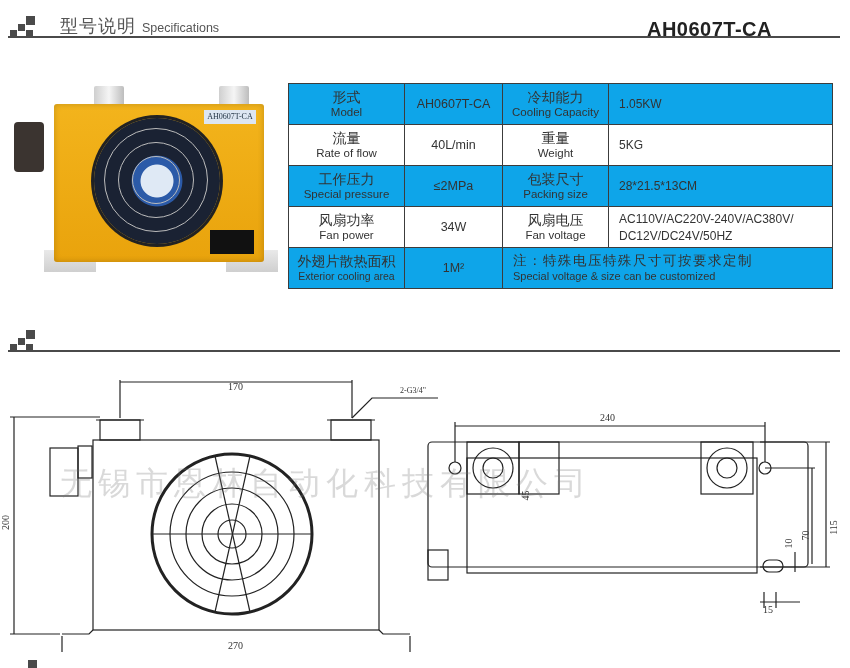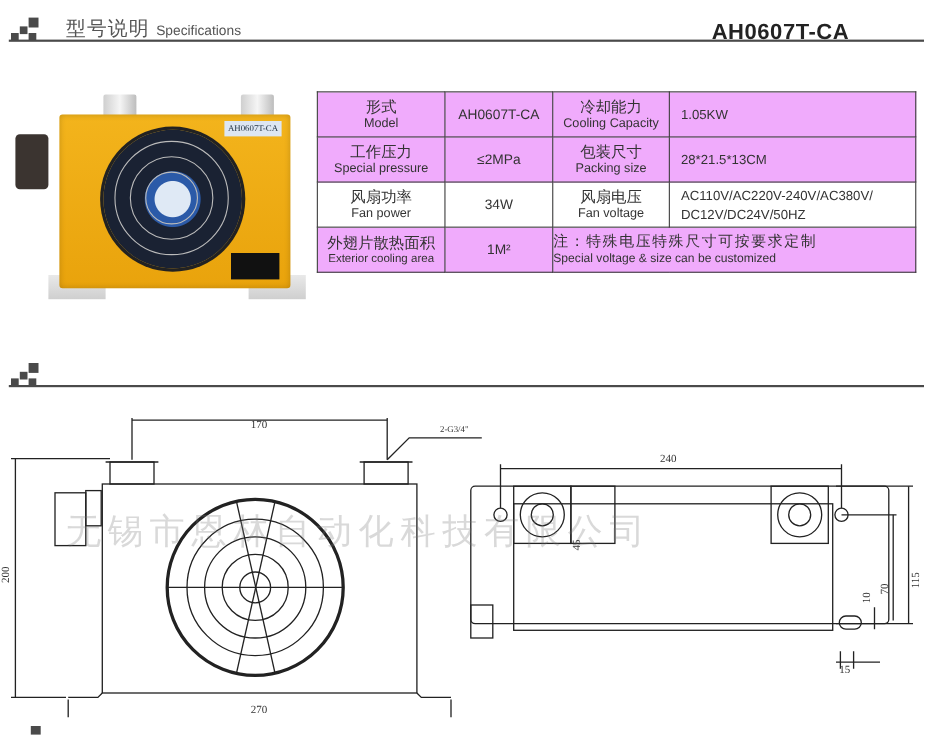--- a/index.html
+++ b/index.html
@@ -19,26 +19,26 @@
   .feet{position:absolute;top:170px;height:22px;width:52px;background:linear-gradient(180deg,#e9e9e9,#cfcfcf);}
   .plug{position:absolute;left:0;top:42px;width:30px;height:50px;background:#3b3430;border-radius:4px;}
   .fan{position:absolute;left:40px;top:14px;width:126px;height:126px;border-radius:50%;background:radial-gradient(circle,#dfe9f5 0 18%,#2b5aa8 19% 28%,#1a2233 29% 100%);box-shadow:0 0 0 3px #222;}
   .fan-ring{position:absolute;border:1.5px solid #bbb;border-radius:50%;}
   .label-tag{position:absolute;right:8px;top:6px;width:52px;height:14px;background:#dde6f2;color:#234;font-size:8px;font-family:"Liberation Serif",serif;text-align:center;line-height:14px;}
   .sticker{position:absolute;right:10px;bottom:8px;width:44px;height:24px;background:#111;}
 
   
   .spec{position:absolute;left:288px;top:83px;border-collapse:collapse;}
   .spec td{border:1.5px solid #3c3c3c;text-align:center;color:#333;padding:0;height:40px;}
-  .spec tr.g td{background:#f0abfc;}
+  .spec tr.g td{background:#0ea5e9;}
   .spec .zh{display:block;font-size:14px;line-height:16px;}
   .spec .en{display:block;font-size:11.5px;line-height:14px;}
   .spec td.val{font-size:12.5px;}
   .spec td.lv{text-align:left;padding-left:10px;font-size:12px;}
-  .spec td.note{text-align:left;}
+  .spec td.note{text-align:left;padding-left:10px;}
   .spec td.note .zh{font-size:13.5px;letter-spacing:1.5px;}
   .spec td.note .en{font-size:11px;}
 
   
   .drawing{position:absolute;left:0;top:362px;width:850px;height:290px;}
   .watermark{position:absolute;left:60px;top:100px;font-size:32px;color:rgba(120,120,120,.28);letter-spacing:6px;white-space:nowrap;font-family:Liberation Mono, monospace;}
   .dim-text{position:absolute;font-family:"Liberation Serif",serif;font-size:10px;color:#333;}
 </style>
 </head>
 <body>
@@ -86,20 +86,32 @@
     <td>
           <span class="zh">形式</span>
           <span class="en">Model</span>
         </td>
     <td class="val">AH0607T-CA</td>
     <td>
           <span class="zh">冷却能力</span>
           <span class="en">Cooling Capacity</span>
         </td>
     <td class="lv">1.05KW</td>
+  </tr>
+  <tr>
+    <td>
+          <span class="zh">流量</span>
+          <span class="en">Rate of flow</span>
+        </td>
+    <td class="val">40L/min</td>
+    <td>
+          <span class="zh">重量</span>
+          <span class="en">Weight</span>
+        </td>
+    <td class="lv">5KG</td>
   </tr>
   <tr class="g">
     <td>
           <span class="zh">工作压力</span>
           <span class="en">Special pressure</span>
         </td>
     <td class="val">≤2MPa</td>
     <td>
           <span class="zh">包装尺寸</span>
           <span class="en">Packing size</span>

